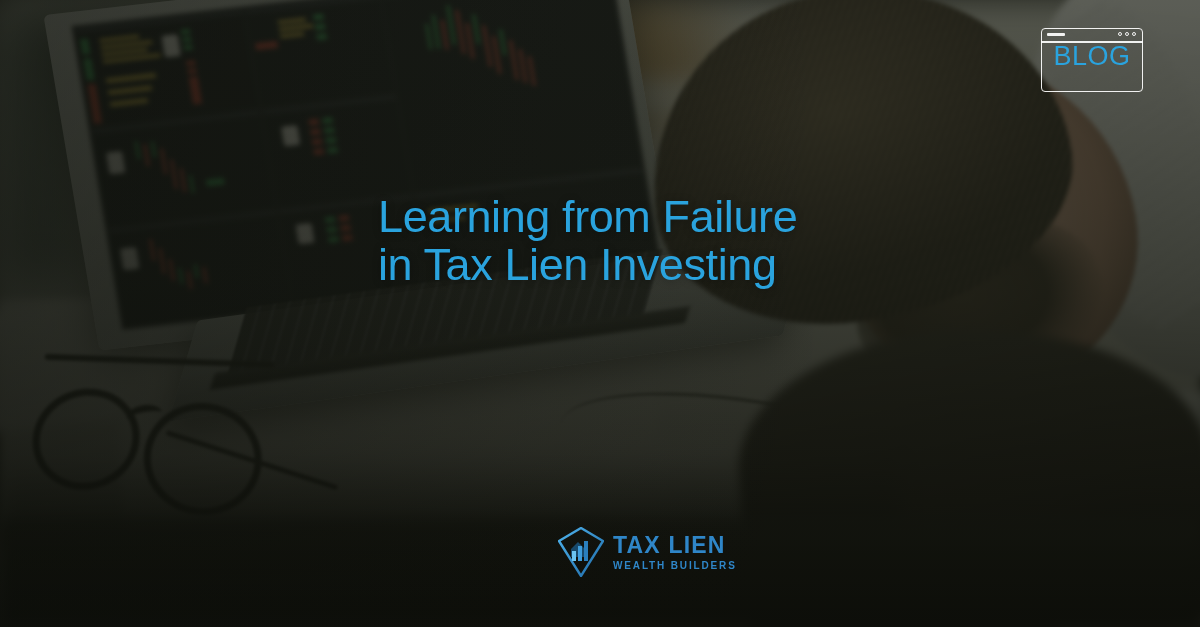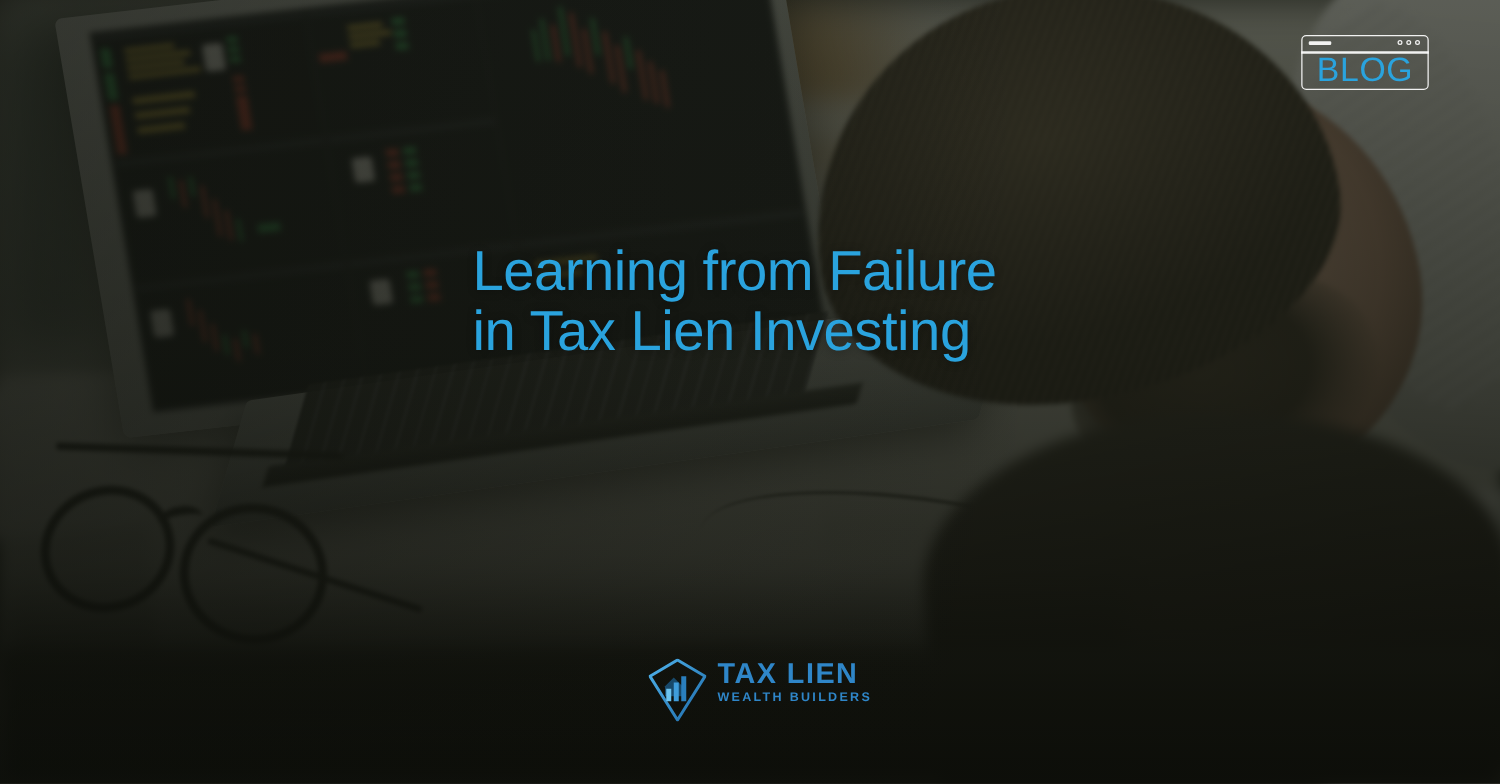--- a/index.html
+++ b/index.html
@@ -255,21 +255,21 @@
   .overlay-left {
     position:absolute; inset:0;
     background:linear-gradient(90deg, rgba(12,14,10,.42) 0%, rgba(12,14,10,.10) 45%, rgba(12,14,10,0) 70%);
   }
 
   
   .content { position:absolute; inset:0; }
 
   
   .badge {
-    position:absolute; left:1041px; top:28px; width:102px; height:44px;padding-left:32px;
+    position:absolute; left:1041px; top:28px; width:102px; height:64px;padding-left:32px;
   }
   .badge-frame {
     position:absolute; inset:0;
     border:1.5px solid rgba(255,255,255,.92);
     border-radius:4px;
   }
   .badge-titlebar {
     position:absolute; left:0; top:13px; width:100%; height:1.5px;
     background:rgba(255,255,255,.92);
   }
@@ -303,22 +303,22 @@
   }
   .subtitle { margin-top:21px; }
   .subtitle-line {
     font-size:45px; font-weight:400; color:#2aa3de;
     line-height:1.06; letter-spacing:-.4px; white-space:nowrap;
     text-shadow:0 1px 8px rgba(0,0,0,.32);
   }
 
   
   .logo {
-    position:absolute; left:519px; top:527px;
-    display:flex; gap:9px;
+    position:absolute; left:558px; top:527px;
+    display:flex; align-items:center; gap:9px;
   }
   .logo-mark { width:46px; height:50px; flex:0 0 auto; }
   .logo-words { display:flex; flex-direction:column; line-height:1; }
   .logo-name {
     font-size:23px; font-weight:700; letter-spacing:1.2px;
     color:#2f86c8;
   }
   .logo-tag {
     margin-top:4px;
     font-size:10px; font-weight:700; letter-spacing:1.85px;

